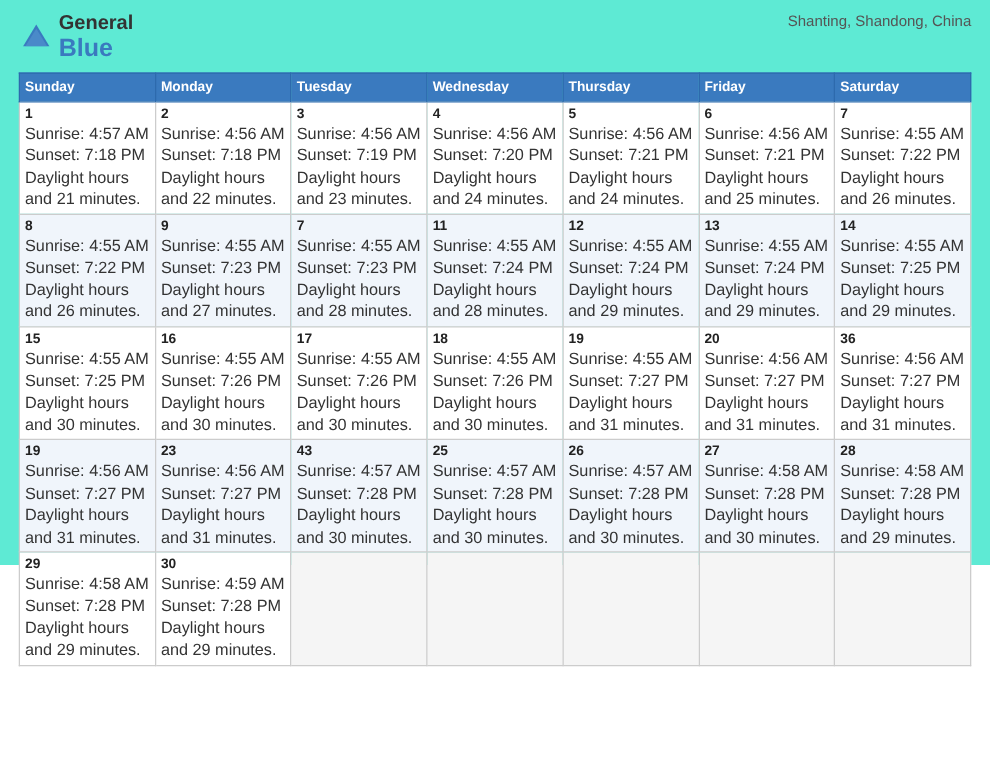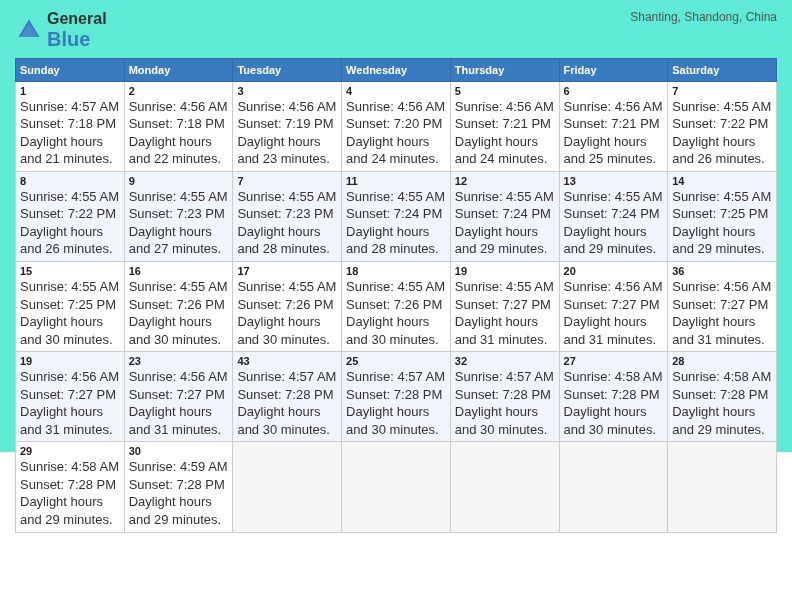--- a/index.html
+++ b/index.html
@@ -233,21 +233,21 @@
           </td>
           <td>
             <span class="day-num">43</span>
             <div class="day-info">Sunrise: 4:57 AM<br>Sunset: 7:28 PM<br>Daylight hours<br>and 30 minutes.</div>
           </td>
           <td>
             <span class="day-num">25</span>
             <div class="day-info">Sunrise: 4:57 AM<br>Sunset: 7:28 PM<br>Daylight hours<br>and 30 minutes.</div>
           </td>
           <td>
-            <span class="day-num">32</span>
+            <span class="day-num">26</span>
             <div class="day-info">Sunrise: 4:57 AM<br>Sunset: 7:28 PM<br>Daylight hours<br>and 30 minutes.</div>
           </td>
           <td>
             <span class="day-num">27</span>
             <div class="day-info">Sunrise: 4:58 AM<br>Sunset: 7:28 PM<br>Daylight hours<br>and 30 minutes.</div>
           </td>
           <td>
             <span class="day-num">28</span>
             <div class="day-info">Sunrise: 4:58 AM<br>Sunset: 7:28 PM<br>Daylight hours<br>and 29 minutes.</div>
           </td>

